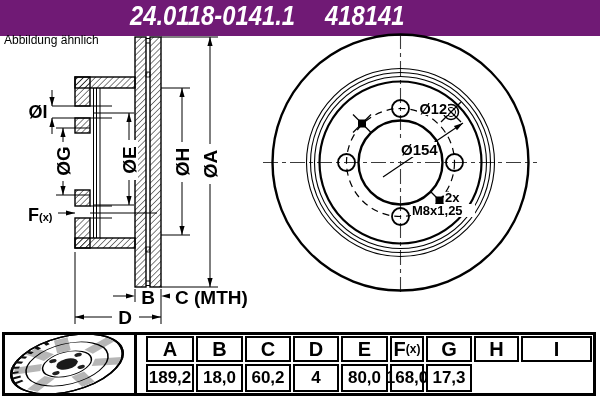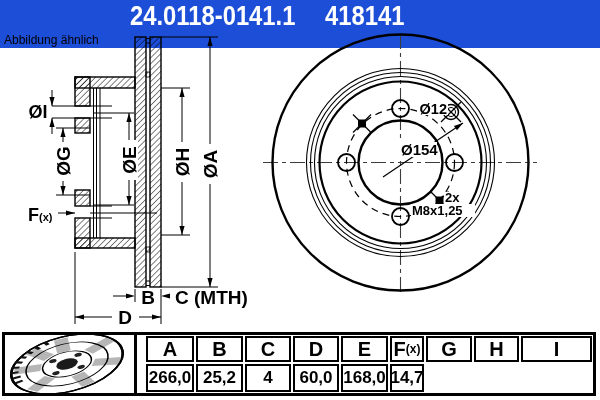--- a/index.html
+++ b/index.html
@@ -1,21 +1,21 @@
 <!DOCTYPE html>
 <html><head>
 <meta charset="utf-8">
 <style>
   html,body{margin:0;padding:0;}
   body{
     width:600px;height:400px;position:relative;background:#fff;overflow:hidden;
     font-family:"Liberation Sans",sans-serif;
   }
   .titlebar{
-    position:absolute;left:0;top:0;width:600px;height:48px;background:#1d4ed8;
+    position:absolute;left:0;top:0;width:600px;height:36px;background:#701a75;font-style:italic;
   }
   .titlebar span{
     position:absolute;top:0;height:32px;line-height:31px;color:#fff;
     font-size:28px;font-weight:bold;transform:scaleX(0.85);transform-origin:0 50%;
     white-space:nowrap;letter-spacing:0px;
   }
   .part-no{left:130px;}
   .article-no{left:325px;}
   .note{
     position:absolute;left:4px;top:34px;font-size:12px;font-weight:normal;color:#000;
@@ -263,20 +263,21 @@
     <div class="hd">C</div>
     <div class="hd">D</div>
     <div class="hd">E</div>
     <div class="hd">
         <span>F</span>
         <span class="fx-small">(x)</span>
       </div>
     <div class="hd">G</div>
     <div class="hd">H</div>
     <div class="hd">I</div>
-    <div class="val">266,0</div>
-    <div class="val">25,2</div>
+    <div class="val">189,2</div>
+    <div class="val">18,0</div>
+    <div class="val">60,2</div>
     <div class="val">4</div>
-    <div class="val">60,0</div>
+    <div class="val">80,0</div>
     <div class="val">168,0</div>
-    <div class="val">14,7</div>
+    <div class="val">17,3</div>
   </div>
 </div>
 
 </body></html>

